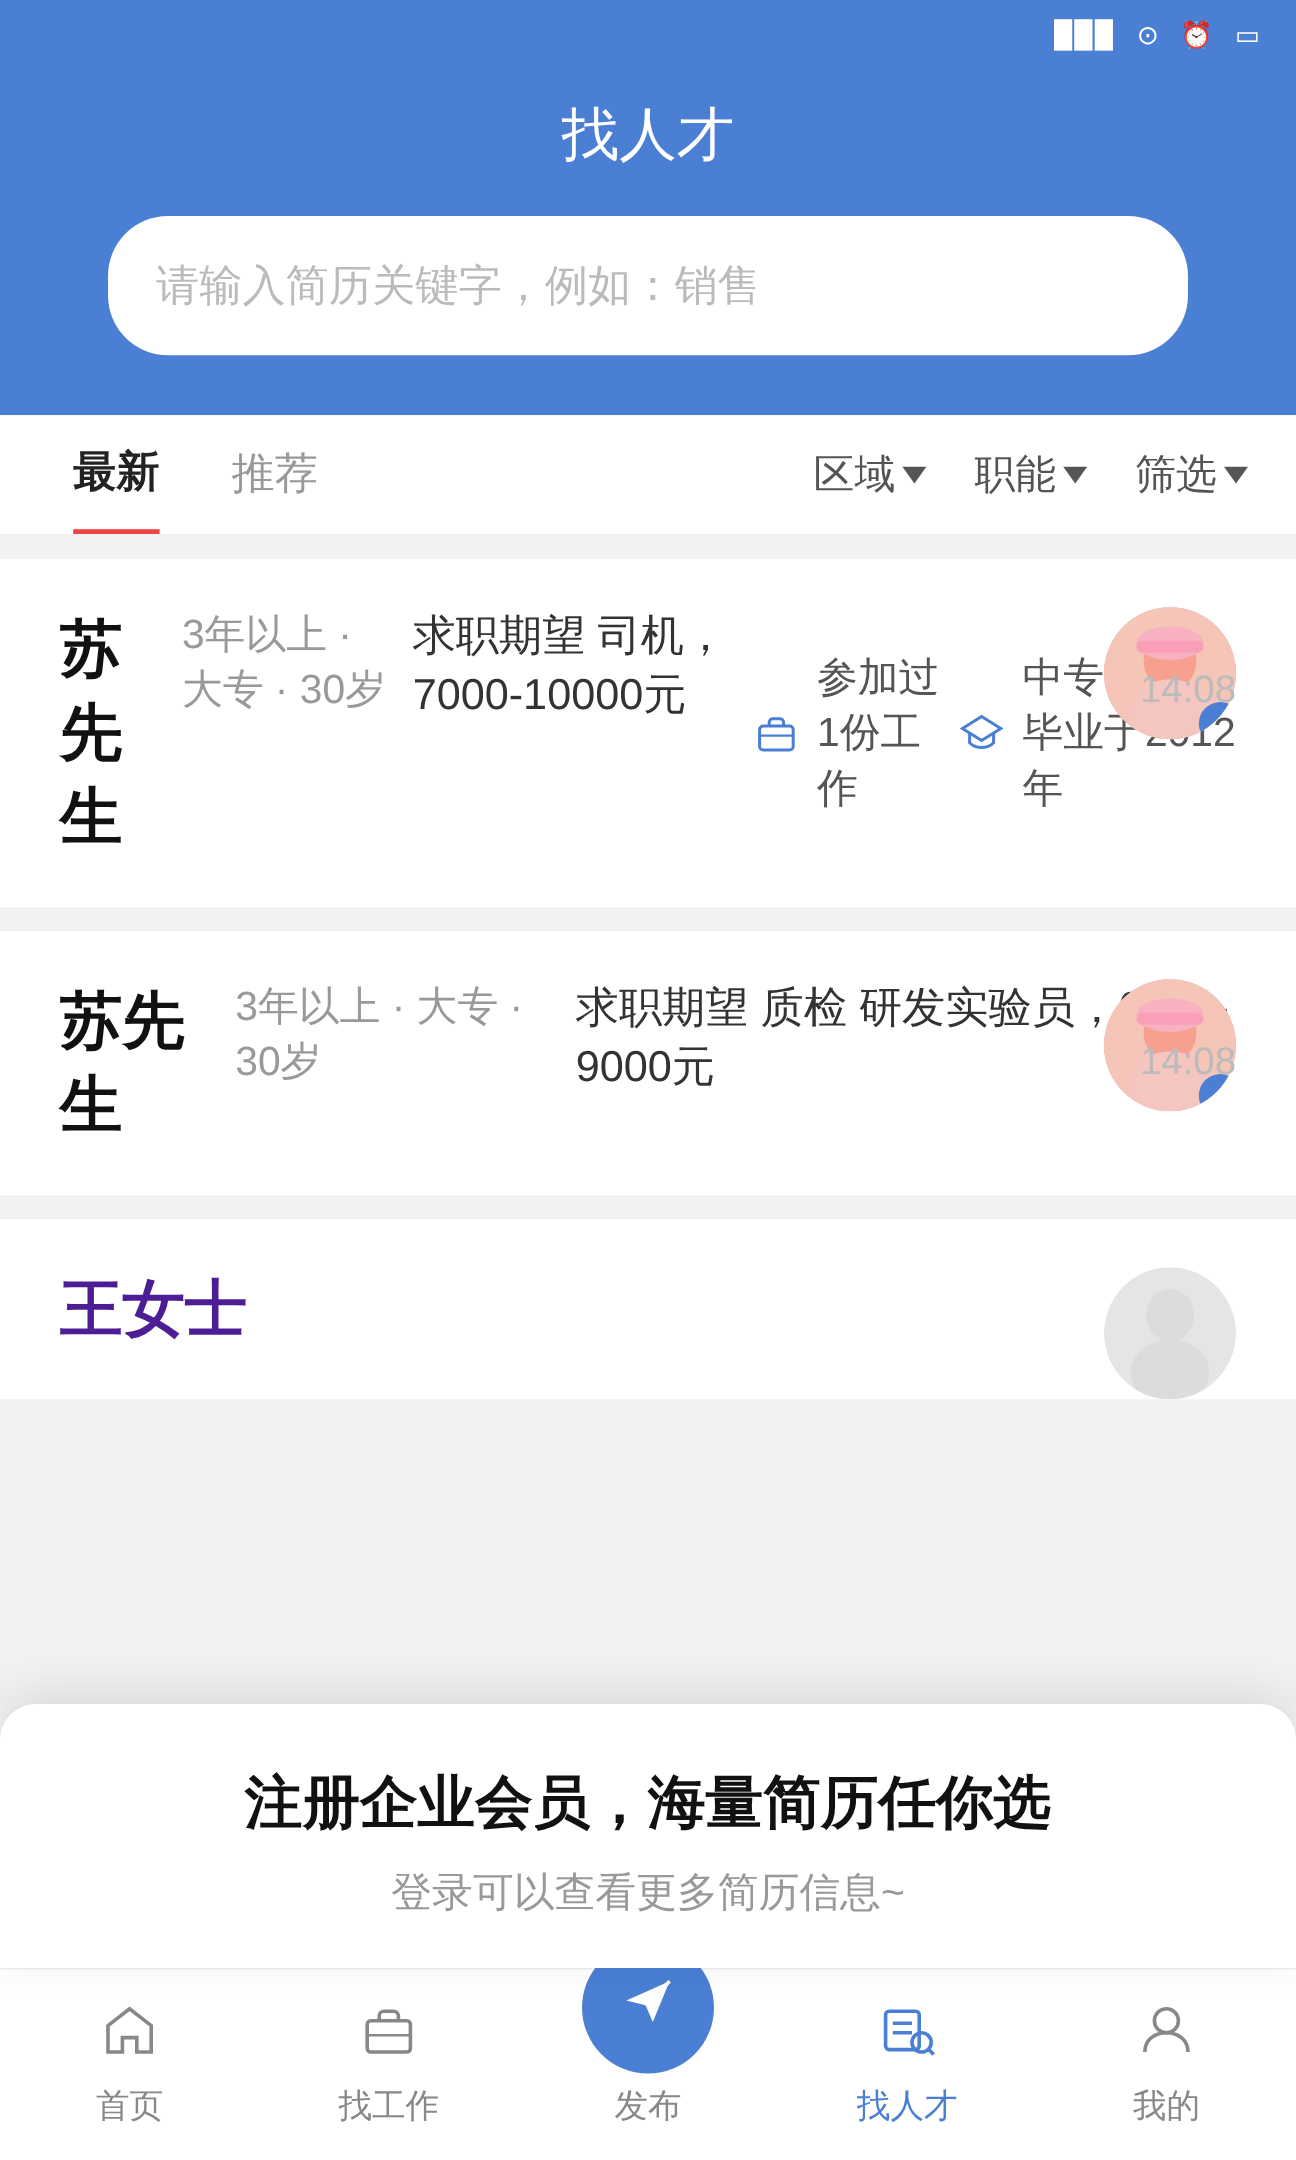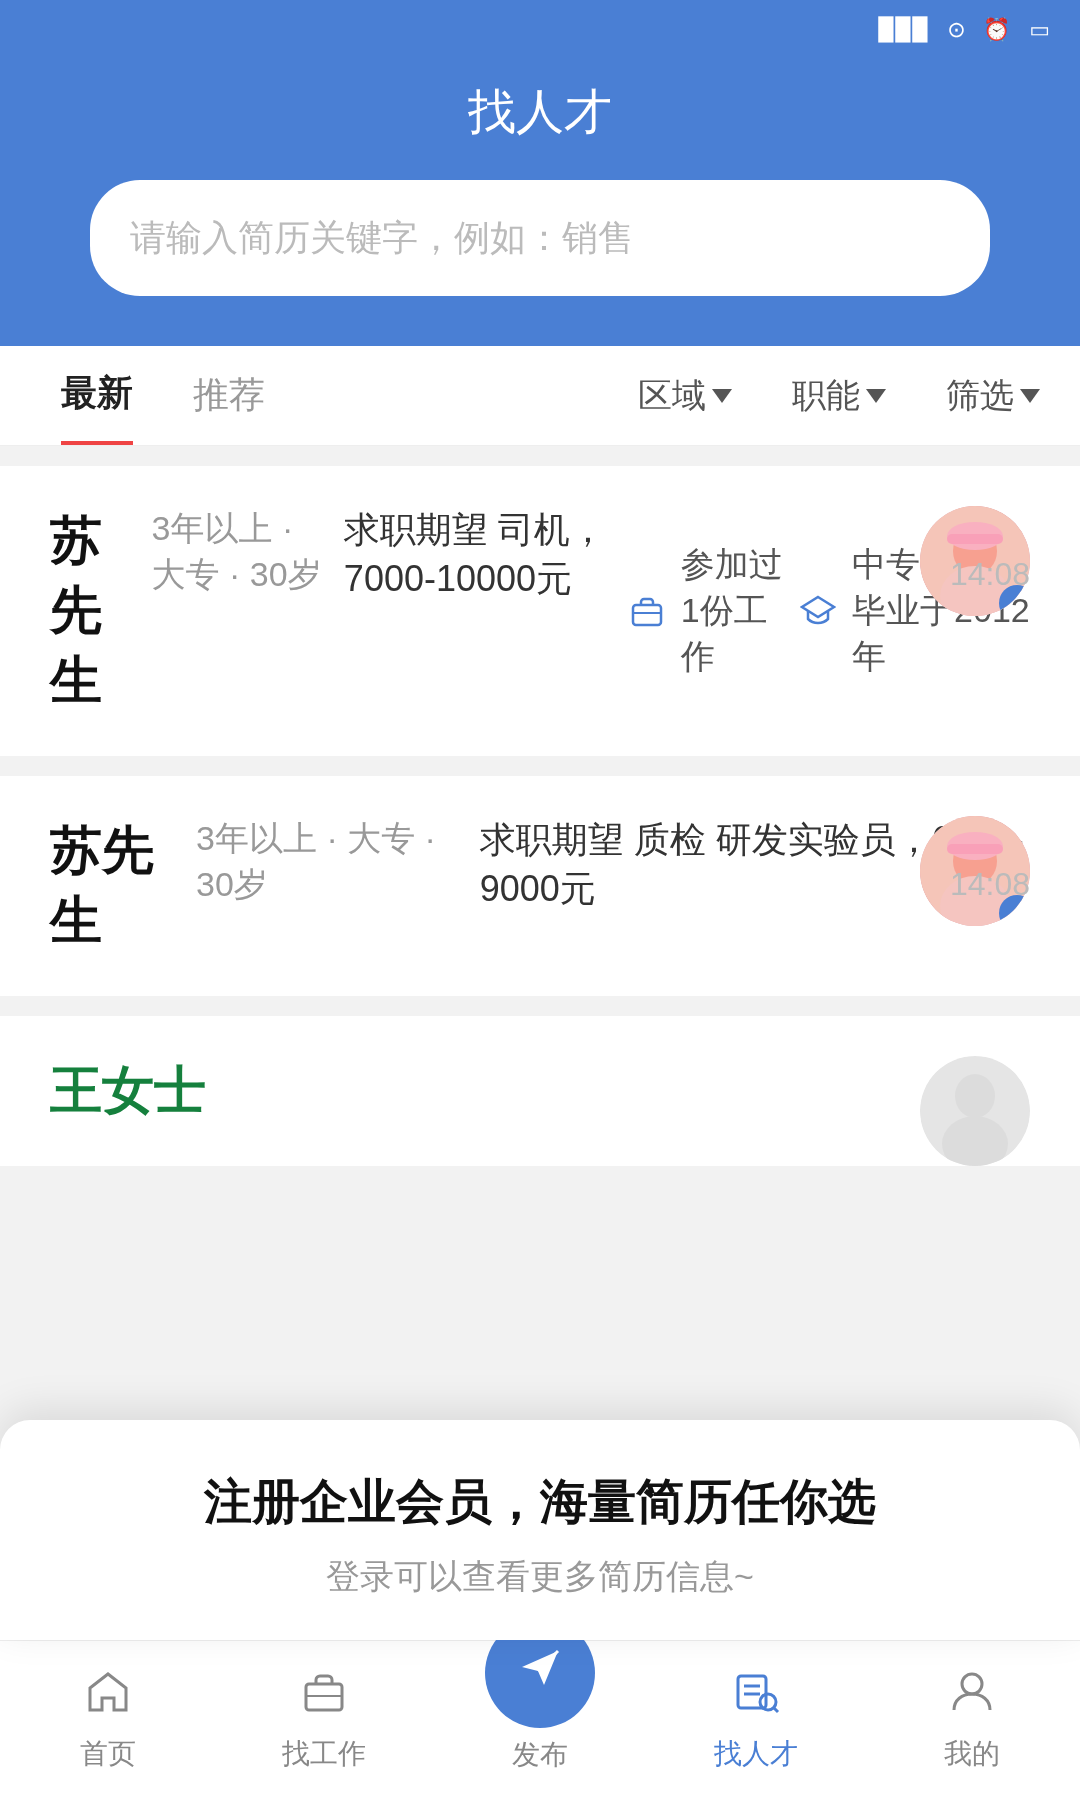--- a/index.html
+++ b/index.html
@@ -80,21 +80,21 @@
     .tab-item.active {
       color: #222;
       font-weight: bold;
       border-bottom: 4px solid #ef4444;
       margin-left: 21px;
     }
     .filter-right {
       margin-left: auto;
       display: flex;
       align-items: center;
-      gap: 60px;
+      gap: 40px;
     }
     .filter-btn {
       font-size: 34px;
       color: #555;
       display: flex;
       align-items: center;
       gap: 6px;
       cursor: pointer;
     }
     .arrow-down {
@@ -198,21 +198,21 @@
     
     .card-blurred {
       width: 100%;
       background: white;
       padding: 40px 50px;
       position: relative;
     }
     .card-blurred-name {
       font-size: 52px;
       font-weight: bold;
-      color: #15803d;
+      color: #4c1d95;
     }
     .card-blurred-avatar {
       position: absolute;
       right: 50px;
       top: 40px;
       width: 110px;
       height: 110px;
       border-radius: 55px;
       background: #eee;
       overflow: hidden;

